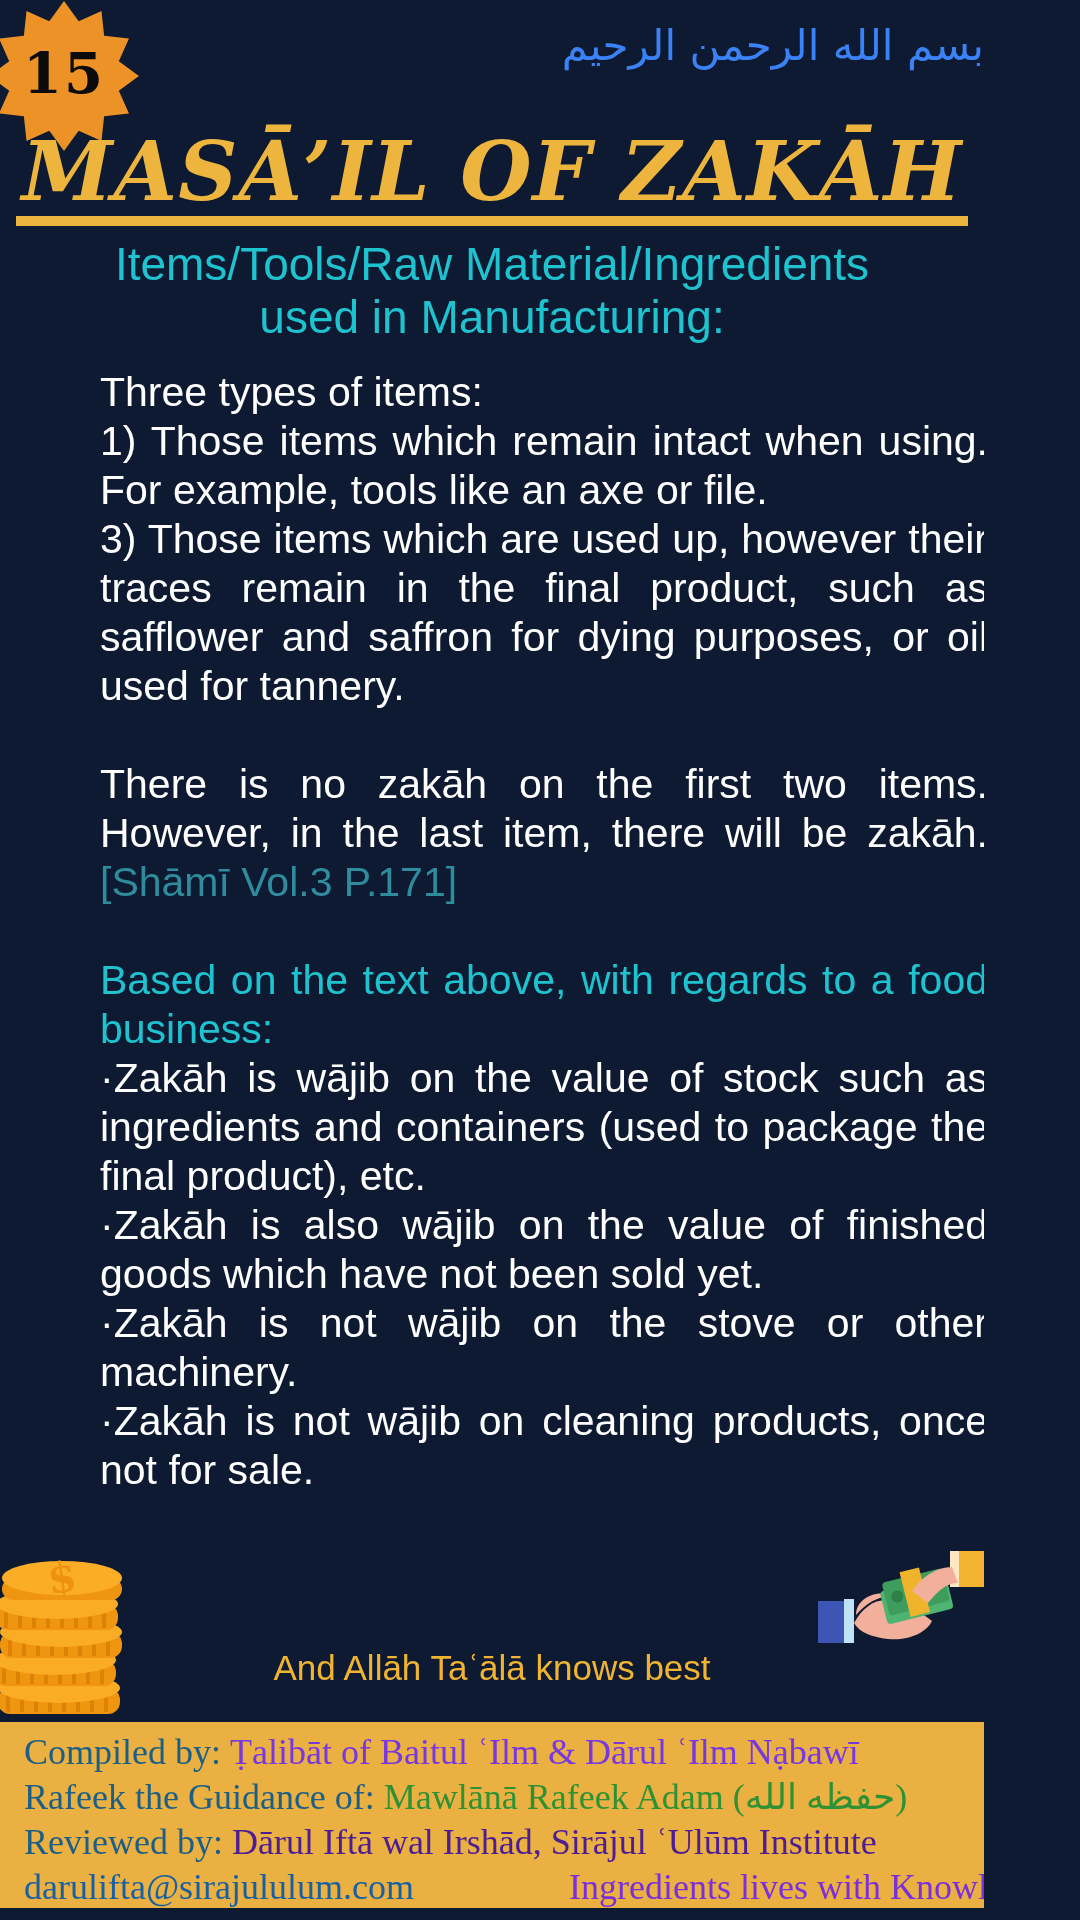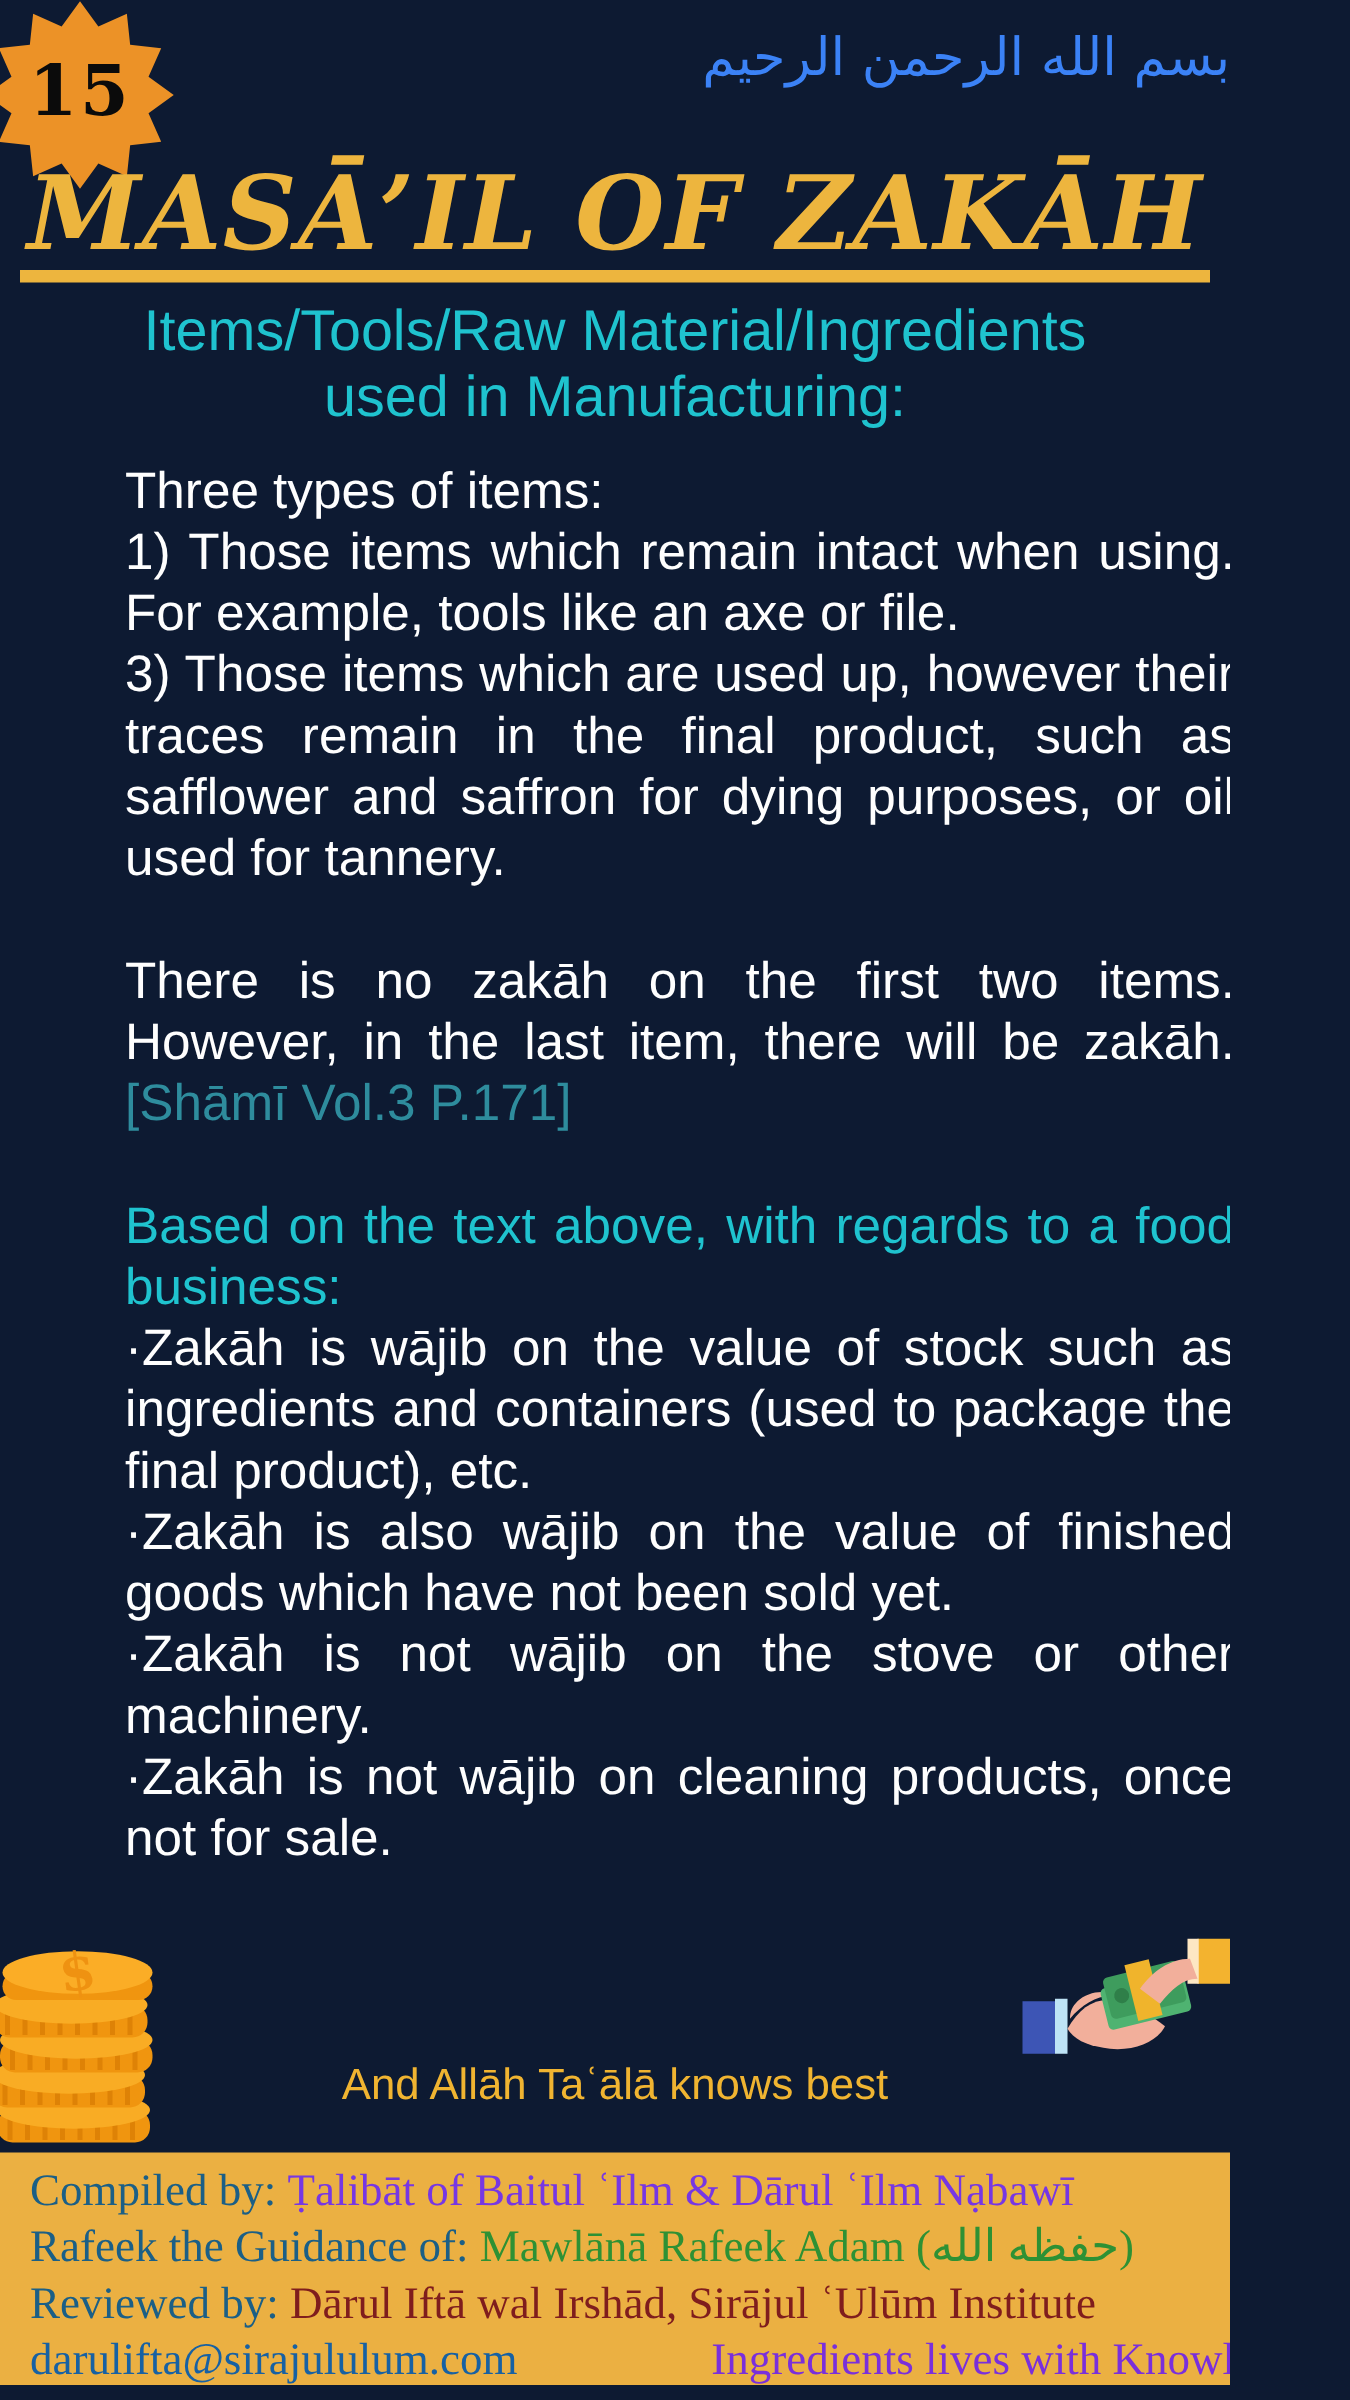--- a/index.html
+++ b/index.html
@@ -58,21 +58,21 @@
   .footer{
     position:absolute;top:1722px;left:0;width:1080px;height:186px;
     background:#EBB042;box-sizing:border-box;
     padding:8px 24px 0 24px;
     font-family:"Liberation Serif","DejaVu Serif","DejaVu Sans",serif;
     font-weight:normal;font-size:36px;line-height:45px;
   }
   .footer .lbl{color:#1B5F86;}
   .footer .purple{color:#7737E3;}
   .footer .green{color:#2E9134;}
-  .footer .black{color:#7f1d1d;margin-top:23px;}
+  .footer .black{color:#4c1d95;margin-top:23px;}
   .footer .line4{display:flex;justify-content:space-between;}
   .footer .email{color:#1761A3;}
   .footer .slogan{color:#7A2FDB;}
 </style>
 </head>
 <body>
 
 <div class="poster">
 
   <div class="badge">

